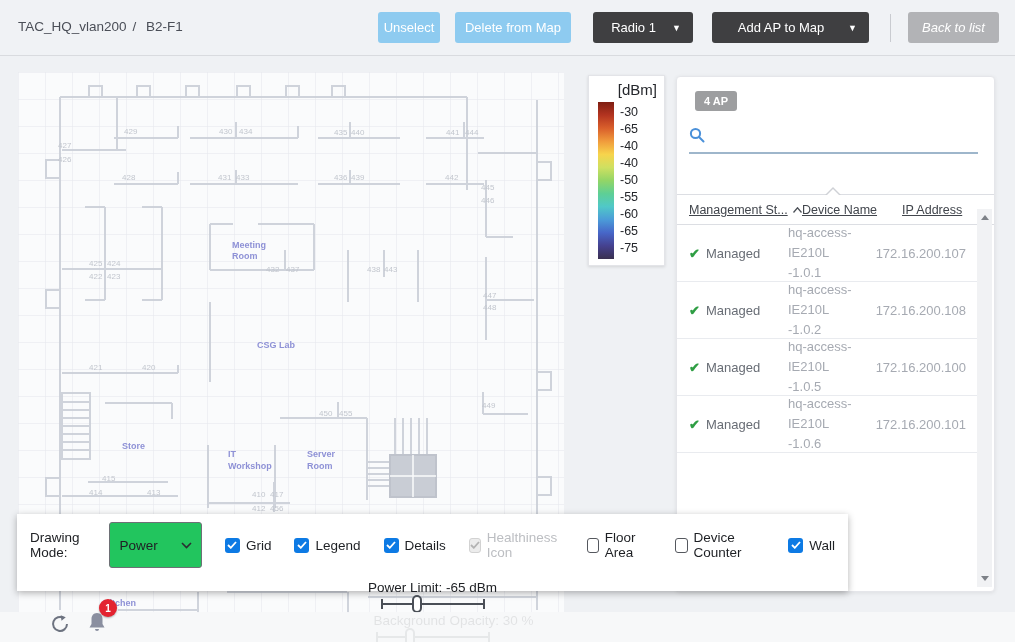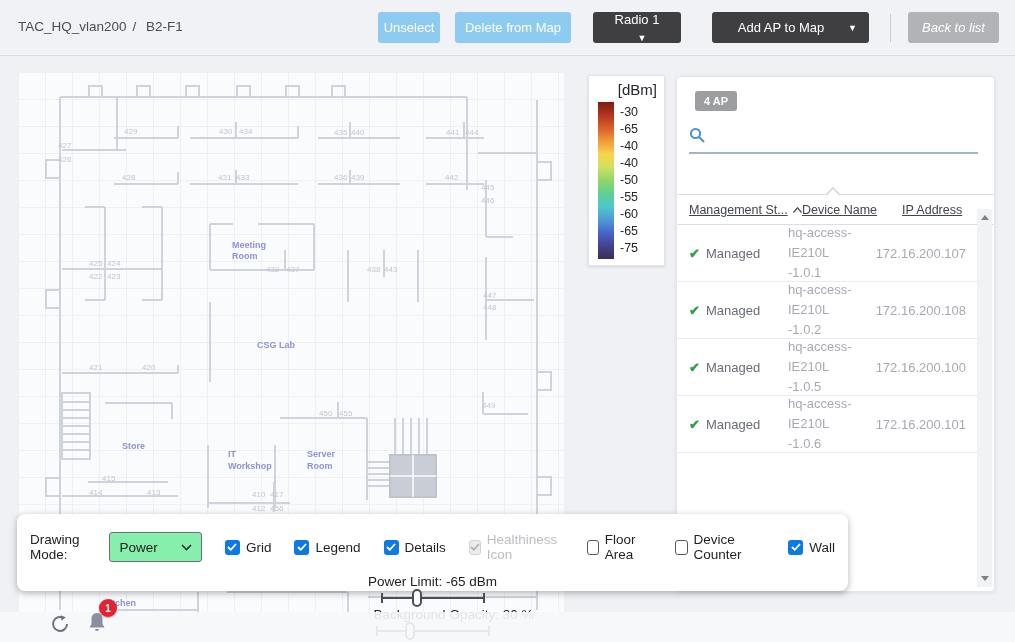--- a/index.html
+++ b/index.html
@@ -14,21 +14,21 @@
   .topbar { position:absolute; left:0; top:0; width:1015px; height:56px; background:#f0f2f5; border-bottom:1px solid #d9dbdf; }
   .breadcrumb { position:absolute; left:18px; top:19px; font-size:13.5px; color:#4a4e57; }
   .breadcrumb span { margin-right:6px; }
   .btn { position:absolute; top:12px; height:31px; border-radius:3px; color:#fff; font-size:13px;
          display:flex; align-items:center; justify-content:center; cursor:pointer; white-space:nowrap; }
   .btn.blue { background:#8ecbf0; }
   .btn.dark { background:#3f3f41; justify-content:space-between; padding:0 12px; }
   .btn.gray { background:#b2b3b6; }
   .btn-unselect { left:378px; width:62px; }
   .btn-delete   { left:455px; width:116px; }
-  .btn-radio    { left:593px; width:88px;flex-direction:column; }
+  .btn-radio    { left:593px; width:100px; }
   .btn-addap    { left:712px; width:157px; }
   .btn-back     { left:908px; width:91px;font-style:italic; }
   .caret-down   { font-size:9px; margin-left:10px; }
   .topbar-divider { position:absolute; left:890px; top:14px; width:1px; height:28px; background:#c9cbd0; }
 
   
   .floorplan { position:absolute; left:18px; top:72px; width:546px; height:541px; }
   .room-number { font-size:8px; fill:#c2c6ce; }
   .room-label  { font-size:9px; font-weight:bold; fill:#8e91d6; }
 
@@ -64,25 +64,25 @@
   .ap-row .col2 { width:100px; color:#a6aab2; font-size:13px; line-height:1.55; }
   .ap-row .col3 { flex:1; color:#a6aab2; font-size:13px; }
   .check { color:#2f9e44; font-size:13px; font-weight:bold; }
   .scrollbar { position:absolute; top:132px; bottom:4px; right:2px; width:15px; background:#f1f2f4; }
   .sb-arrow { position:absolute; left:3.5px; width:0; height:0; border-left:4px solid transparent; border-right:4px solid transparent; }
   .sb-up   { top:6px; border-bottom:5px solid #7d8187; }
   .sb-down { bottom:6px; border-top:5px solid #7d8187; }
 
   
   .controls { position:absolute; left:17px; top:514px; width:831px; height:77px; background:#fff;
-              border-radius:8px; box-shadow:0 2px 7px rgba(0,0,0,.3); padding:18px 13px 0 13px; font-size:13.5px; color:#202226; }
+              border-radius:0; box-shadow:0 2px 7px rgba(0,0,0,.3); padding:8px 13px 0 13px; font-size:13.5px; color:#202226; }
   .ctrl-row1 { display:flex; align-items:center; }
   .ctrl-row2 { display:flex; align-items:center; margin-top:12px;flex-direction:column; }
-  .select { width:112px; height:30px; border:1px solid #6e7076; border-radius:3px; margin-left:8px;
-            display:flex; align-items:center; justify-content:space-between; padding:0 9px; cursor:pointer; background:#86efac; }
+  .select { width:112px; height:46px; border:1px solid #6e7076; border-radius:3px; margin-left:8px;
+            display:flex; align-items:center; justify-content:space-between; padding:0 9px; cursor:pointer; background:#22c55e; }
   .cb { display:flex; align-items:center; margin-left:23px; cursor:pointer; }
   .cb .box { width:15px; height:15px; border-radius:3px; margin-right:6px; display:flex; align-items:center; justify-content:center; }
   .cb .box.checked { background:#0d7ae4; }
   .cb .box.unchecked { background:#fff; border:1.6px solid #55585e; }
   .cb .box.disabled { background:#ececec; border:1px solid #d2d2d2; }
   .cb .lbl { color:#1e2024; }
   .cb .lbl.off { color:#bcbec2; }
   .slider { position:relative; height:18px; margin:0 10px; }
   .slider .track { position:absolute; left:0; right:0; top:8px; height:2px; background:#4a4f57; }
   .slider .tick { position:absolute; top:4px; width:2px; height:10px; background:#4a4f57; }

